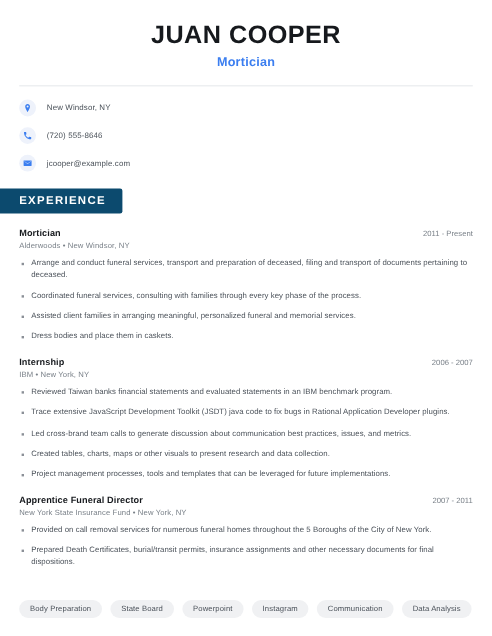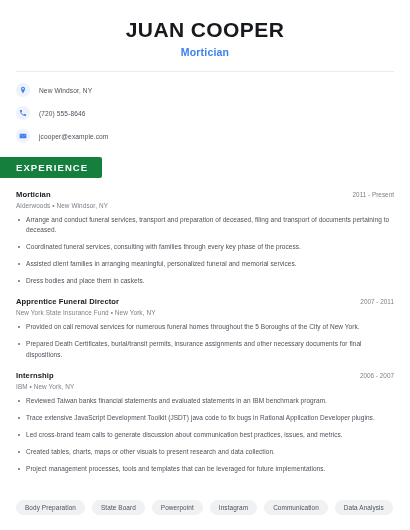--- a/index.html
+++ b/index.html
@@ -71,21 +71,21 @@
   .contact-text {
     font-size: 6.6px;
     color: #4a5159;
     letter-spacing: 0.1px;
   }
 
   
   .section { margin-top: 14px; }
   .section-badge {
     display: inline-block;
-    background: #15803d;
+    background: #0c4a6e;
     color: #ffffff;
     font-size: 9.5px;
     font-weight: bold;
     letter-spacing: 1.1px;
     padding: 5px 14px 5px 16px;
     border-radius: 0 2px 2px 0;
   }
 
   
   .exp-list { padding: 0 16px; }
@@ -203,50 +203,50 @@
         <div class="job-head">
           <span class="job-role">Mortician</span>
           <span class="job-dates">2011 - Present</span>
         </div>
         <div class="job-company">Alderwoods • New Windsor, NY</div>
         <ul class="bullets">
           <li>Arrange and conduct funeral services, transport and preparation of deceased, filing and transport of documents pertaining to deceased.</li>
           <li>Coordinated funeral services, consulting with families through every key phase of the process.</li>
           <li>Assisted client families in arranging meaningful, personalized funeral and memorial services.</li>
           <li>Dress bodies and place them in caskets.</li>
-        </ul>
-      </div>
-
-      <div class="job">
-        <div class="job-head">
-          <span class="job-role">Apprentice Funeral Director</span>
-          <span class="job-dates">2007 - 2011</span>
-        </div>
-        <div class="job-company">New York State Insurance Fund • New York, NY</div>
-        <ul class="bullets">
-          <li>Provided on call removal services for numerous funeral homes throughout the 5 Boroughs of the City of New York.</li>
-          <li>Prepared Death Certificates, burial/transit permits, insurance assignments and other necessary documents for final dispositions.</li>
         </ul>
       </div>
 
       <div class="job">
         <div class="job-head">
           <span class="job-role">Internship</span>
           <span class="job-dates">2006 - 2007</span>
         </div>
         <div class="job-company">IBM • New York, NY</div>
         <ul class="bullets">
           <li>Reviewed Taiwan banks financial statements and evaluated statements in an IBM benchmark program.</li>
           <li>Trace extensive JavaScript Development Toolkit (JSDT) java code to fix bugs in Rational Application Developer plugins.</li>
           <li>Led cross-brand team calls to generate discussion about communication best practices, issues, and metrics.</li>
           <li>Created tables, charts, maps or other visuals to present research and data collection.</li>
           <li>Project management processes, tools and templates that can be leveraged for future implementations.</li>
         </ul>
       </div>
 
+      <div class="job">
+        <div class="job-head">
+          <span class="job-role">Apprentice Funeral Director</span>
+          <span class="job-dates">2007 - 2011</span>
+        </div>
+        <div class="job-company">New York State Insurance Fund • New York, NY</div>
+        <ul class="bullets">
+          <li>Provided on call removal services for numerous funeral homes throughout the 5 Boroughs of the City of New York.</li>
+          <li>Prepared Death Certificates, burial/transit permits, insurance assignments and other necessary documents for final dispositions.</li>
+        </ul>
+      </div>
+
     </div>
   </div>
 
   <div class="section">
     <div class="skills-wrap">
       <span class="skill-pill">Body Preparation</span>
       <span class="skill-pill">State Board</span>
       <span class="skill-pill">Powerpoint</span>
       <span class="skill-pill">Instagram</span>
       <span class="skill-pill">Communication</span>

